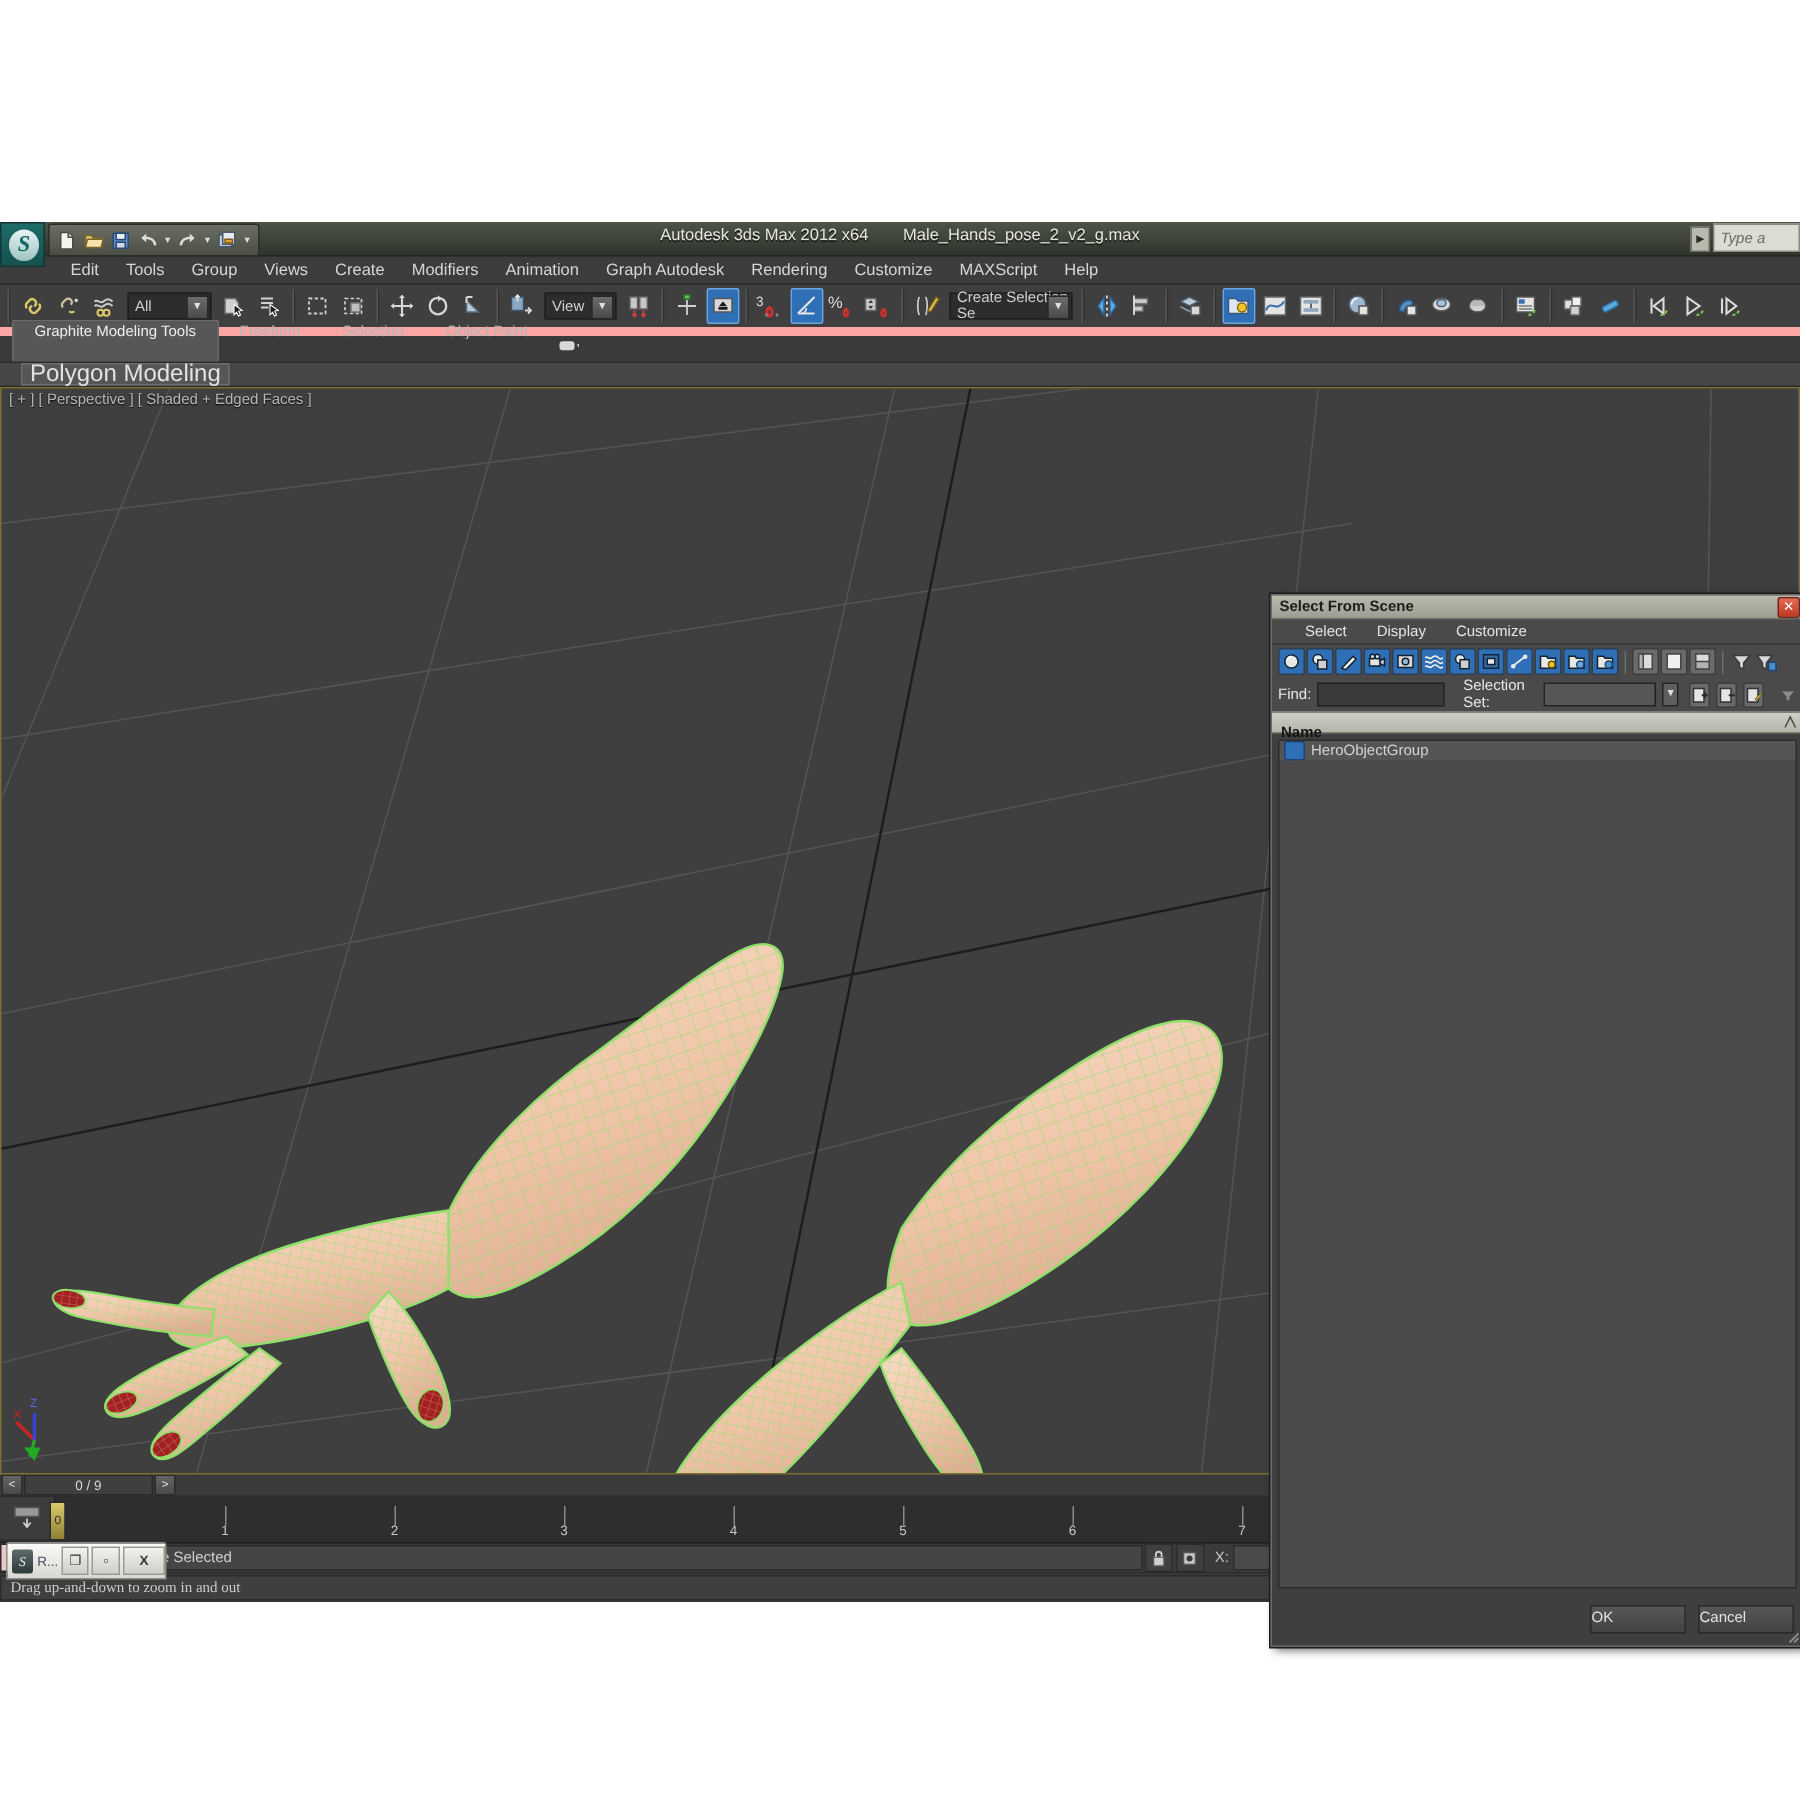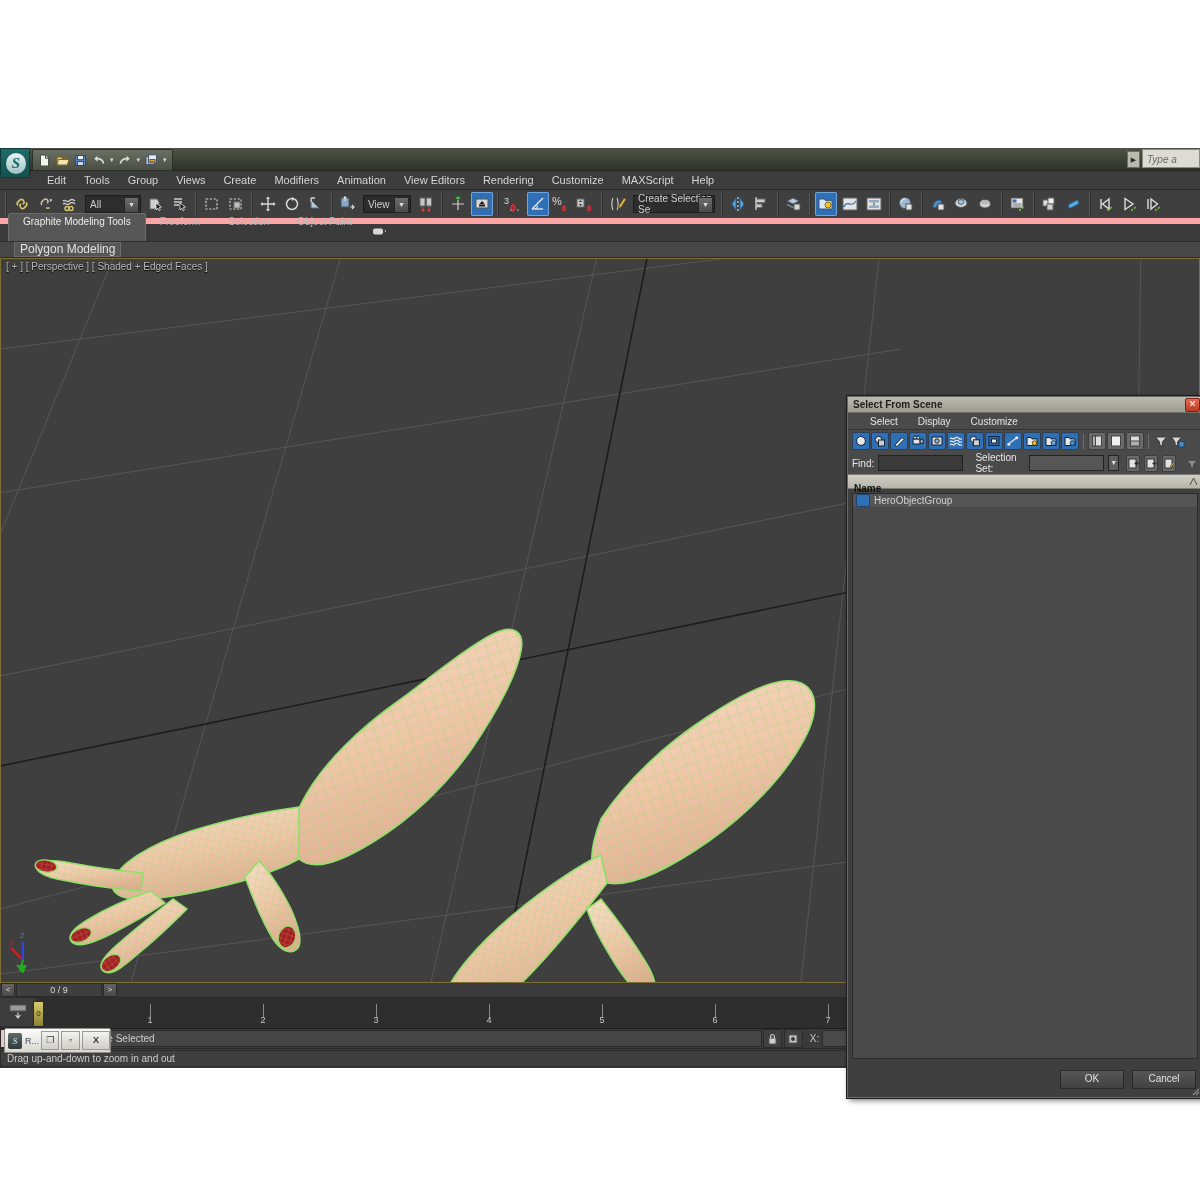--- a/index.html
+++ b/index.html
@@ -42,21 +42,21 @@
       color:#cfcfcf;font-size:10px;padding-left:4px;position:relative;box-sizing:border-box;}
   .dd .arw{position:absolute;right:1px;top:1px;width:13px;height:14px;background:linear-gradient(#6c6c6c,#4a4a4a);
            border:1px solid #262626;font-size:7px;color:#e2e2e2;text-align:center;line-height:14px;}
 
   
   .ribbon{height:17px;background:#3a3a3a;border-bottom:1px solid #2c2c2c;display:flex;align-items:flex-end;padding-left:8px;}
   .rtab{font-size:10px;color:#b6b6b6;padding:1px 14px 12px;line-height:14px;}
   .rtab.act{background:#575757;color:#ededed;border:1px solid #6b6b6b;border-bottom:none;border-radius:2px 2px 0 0;}
   .rtab.small{padding:1px 6px;}
   .ribbon2{height:15px;background:#474747;border-bottom:1px solid #2c2c2c;display:flex;align-items:center;padding-left:14px;}
-  .ribbon2 .lbl{font-size:12px;color:#e2e2e2;background:#565656;border:1px solid #6d6d6d;padding:0 5px;line-height:13px;}
+  .ribbon2 .lbl{font-size:16px;color:#e2e2e2;background:#565656;border:1px solid #6d6d6d;padding:0 5px;line-height:13px;}
 
   
   .vpwrap{position:relative;height:725px;border:1px solid #7d7033;box-sizing:border-box;background:#3c3c3c;overflow:hidden;}
   .vplabel{position:absolute;left:5px;top:2px;font-size:10px;color:#b9b9b9;z-index:8;text-shadow:0 1px 1px #000;}
   .axisg{position:absolute;left:2px;bottom:4px;width:54px;height:60px;z-index:8;}
 
   
   .framebar{height:14px;background:#3a3a3a;display:flex;align-items:center;border-bottom:1px solid #2b2b2b;}
   .fbtn{width:12px;height:12px;background:linear-gradient(#636363,#4a4a4a);border:1px solid #2b2b2b;
         font-size:8px;color:#e0e0e0;text-align:center;line-height:11px;margin:0 1px;}
@@ -75,21 +75,21 @@
   .statusrow{height:19px;background:#3a3a3a;display:flex;align-items:center;border-bottom:1px solid #2a2a2a;}
   .pinkbox{width:80px;height:17px;background:#e6c8c8;border:1px solid #2a2a2a;}
   .selbox{flex:1;height:17px;background:#454545;border:1px solid #2a2a2a;color:#cfcfcf;font-size:10px;
           line-height:16px;padding-left:6px;box-sizing:border-box;}
   .sbtn{width:17px;height:17px;background:#3f3f3f;border:1px solid #2c2c2c;display:flex;align-items:center;
         justify-content:center;margin:0 1px;}
   .axlbl{font-size:10px;color:#c5c5c5;margin:0 3px 0 6px;}
   .axfld{width:53px;height:15px;background:#4a4a4a;border:1px solid #2b2b2b;}
   .gridbox{width:85px;height:16px;background:#3f3f3f;border:1px solid #2b2b2b;color:#cfcfcf;font-size:10px;
            line-height:15px;text-align:center;margin-left:6px;}
-  .statusrow2{height:19px;background:#3a3a3a;display:flex;align-items:center;}
+  .statusrow2{height:19px;background:#3a3a3a;display:flex;align-items:center;font-family:Liberation Serif, serif;}
   .hintbox{flex:1;height:17px;background:#3f3f3f;border:1px solid #2c2c2c;color:#cbcbcb;font-size:10px;
            line-height:16px;padding-left:6px;box-sizing:border-box;}
   .ttagbox{width:95px;height:16px;background:#3f3f3f;border:1px solid #2b2b2b;color:#cfcfcf;font-size:10px;
            line-height:15px;padding-left:5px;box-sizing:border-box;}
   .keybtn{width:40px;height:36px;background:#3f3f3f;border:1px solid #2b2b2b;display:flex;align-items:center;justify-content:center;}
   .autobtn{width:30px;height:16px;background:#4a4a4a;border:1px solid #2b2b2b;color:#d6d6d6;font-size:9px;
            line-height:15px;padding-left:3px;box-sizing:border-box;overflow:hidden;}
 
   
   .minwin{position:absolute;left:4px;top:880px;width:105px;height:23px;z-index:40;
@@ -126,21 +126,21 @@
              text-align:center;line-height:13px;}
   .colhdr{height:13px;background:linear-gradient(#cfcfc6,#b4b4aa);border-top:1px solid #7c7c74;
           border-bottom:1px solid #7c7c74;display:flex;align-items:center;position:relative;}
   .colhdr .nm{font-size:10px;color:#131311;font-weight:bold;padding-left:6px;margin-top:14px;}
   .tree{position:absolute;left:4px;right:4px;top:96px;bottom:38px;background:#4a4a4a;border:1px solid #2b2b2b;overflow:hidden;}
   .trow{height:13px;display:flex;align-items:center;background:#555;}
   .trow .ic{width:12px;height:11px;margin:0 4px 0 3px;background:#2f6fb5;border:1px solid #1d4473;border-radius:2px;}
   .trow .nm{font-size:10px;color:#d2d2d2;}
   .dlgfoot{position:absolute;right:6px;bottom:8px;display:flex;gap:8px;}
   .dbtn{width:62px;height:17px;background:linear-gradient(#565656,#424242);border:1px solid #2a2a2a;
-        color:#e2e2e2;font-size:10px;text-align:center;line-height:16px;}
+        color:#e2e2e2;font-size:10px;text-align:left;line-height:16px;}
   .dlgsizer{position:absolute;right:2px;bottom:1px;width:10px;height:10px;}
 </style>
 </head>
 <body>
 
 <div id="app">
 
   <div class="titlebar">
     <div class="maxlogo">
       <div class="g">S</div>
@@ -180,34 +180,38 @@
       </div>
       <div class="qcaret">▾</div>
       <div class="qbtn">
         <svg width="13" height="13" viewBox="0 0 13 13">
             <rect x="1" y="2.5" width="8.5" height="8" fill="#b9c9d8" stroke="#45566a"></rect>
             <rect x="3.5" y="0.8" width="8" height="8" fill="#e5eaf0" stroke="#45566a"></rect>
             <rect x="5" y="5.5" width="5" height="2.5" fill="#e0a33a" stroke="#7a5a14"></rect>
           </svg>
       </div>
       <div class="qcaret">▾</div>
+    </div>
+    <div class="apptitle">
+      <span>Autodesk 3ds Max  2012 x64</span>
+      <span class="fname">Male_Hands_pose_2_v2_g.max</span>
     </div>
     <div class="kwarrow">▶</div>
     <div class="kwbox">Type a keyword</div>
   </div>
 
   <div class="menubar">
     <div class="mi">Edit</div>
     <div class="mi">Tools</div>
     <div class="mi">Group</div>
     <div class="mi">Views</div>
     <div class="mi">Create</div>
     <div class="mi">Modifiers</div>
     <div class="mi">Animation</div>
-    <div class="mi">View Editors</div>
+    <div class="mi">Graph Autodesk</div>
     <div class="mi">Rendering</div>
     <div class="mi">Customize</div>
     <div class="mi">MAXScript</div>
     <div class="mi">Help</div>
   </div>
 
   <div class="maintb">
     <div class="tbsep"></div>
     <div class="tbi">
       <svg width="18" height="18" viewBox="0 0 18 18">

